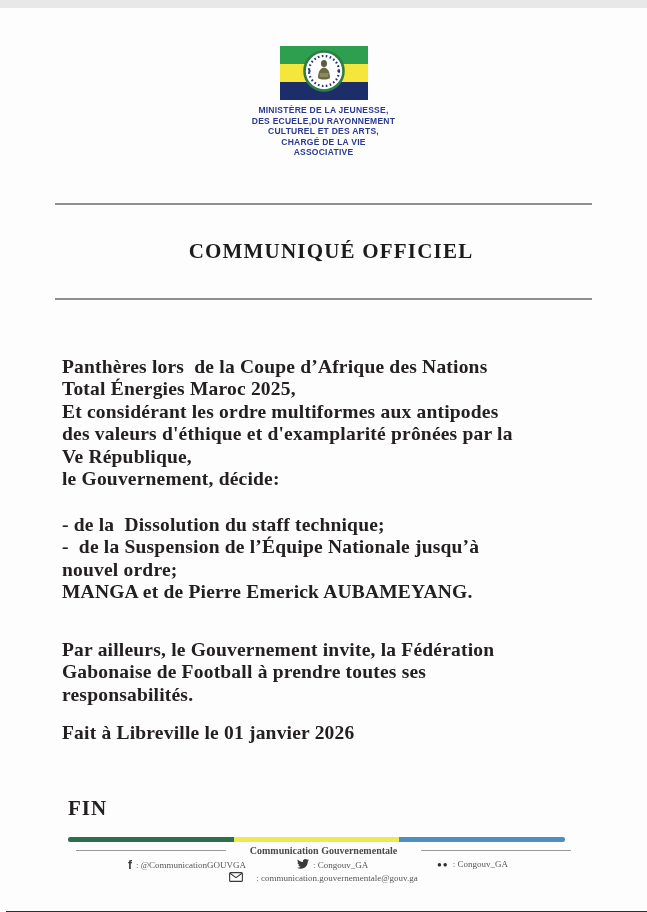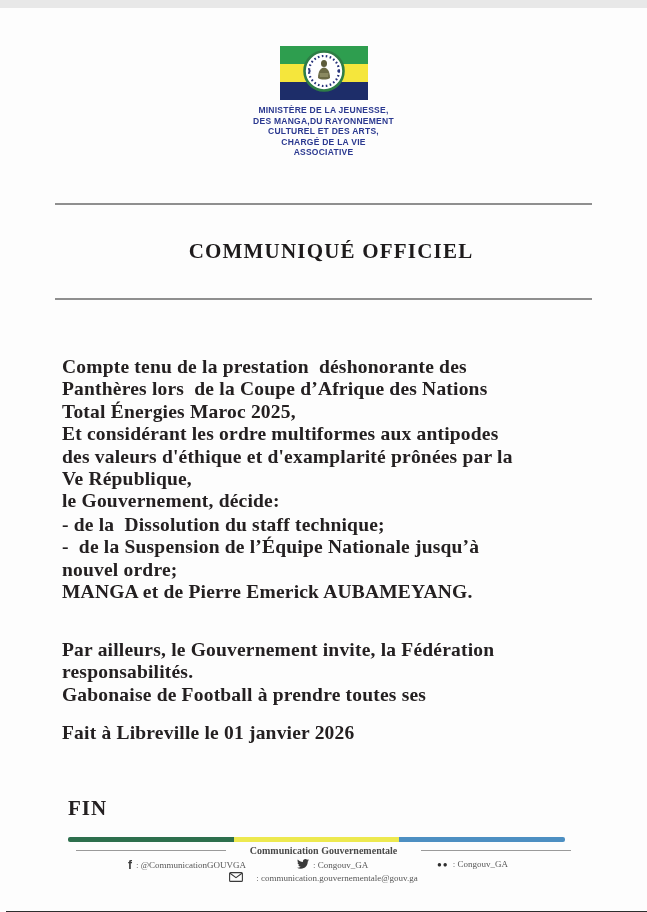--- a/index.html
+++ b/index.html
@@ -106,51 +106,50 @@
         <circle cx="35.5" cy="21" r="1.2" fill="#27337a"></circle>
         <ellipse cx="21" cy="13.5" rx="3" ry="3.6" fill="#5c5b3a"></ellipse>
         <path d="M15 28 C15 21 18 17.5 21 17.5 C24 17.5 27 21 27 28 C24 30 18 30 15 28 Z" fill="#6b6a45"></path>
         <path d="M16.5 23 L25.5 23 L25 27 L17 27 Z" fill="#8a8960"></path>
       </svg>
     </div>
   </div>
 
   <div class="ministry">
     <div>MINISTÈRE DE LA JEUNESSE,</div>
-    <div>DES MANGA,DU RAYONNEMENT</div>
+    <div>DES ECUELE,DU RAYONNEMENT</div>
     <div>CULTUREL ET DES ARTS,</div>
     <div>CHARGÉ DE LA VIE</div>
     <div>ASSOCIATIVE</div>
   </div>
 
   <div class="rule top"></div>
   <div class="doc-title">COMMUNIQUÉ OFFICIEL</div>
   <div class="rule bottom"></div>
 
   <div class="block para-main">
-    <div class="line">Compte tenu de la prestation  déshonorante des</div>
     <div class="line">Panthères lors  de la Coupe d’Afrique des Nations</div>
     <div class="line">Total Énergies Maroc 2025,</div>
     <div class="line">Et considérant les ordre multiformes aux antipodes</div>
     <div class="line">des valeurs d'éthique et d'examplarité prônées par la</div>
     <div class="line">Ve République,</div>
     <div class="line">le Gouvernement, décide:</div>
   </div>
 
   <div class="block para-decisions">
     <div class="line">- de la  Dissolution du staff technique;</div>
     <div class="line">-  de la Suspension de l’Équipe Nationale jusqu’à</div>
     <div class="line">nouvel ordre;</div>
     <div class="line">MANGA et de Pierre Emerick AUBAMEYANG.</div>
   </div>
 
   <div class="block para-closing">
     <div class="line">Par ailleurs, le Gouvernement invite, la Fédération</div>
+    <div class="line">Gabonaise de Football à prendre toutes ses</div>
     <div class="line">responsabilités.</div>
-    <div class="line">Gabonaise de Football à prendre toutes ses</div>
   </div>
 
   <div class="block dateline">
     <div class="line">Fait à Libreville le 01 janvier 2026</div>
   </div>
 
   <div class="fin">FIN</div>
 
   <div class="tricolor">
     <div style="background:#2d6f4d"></div>

